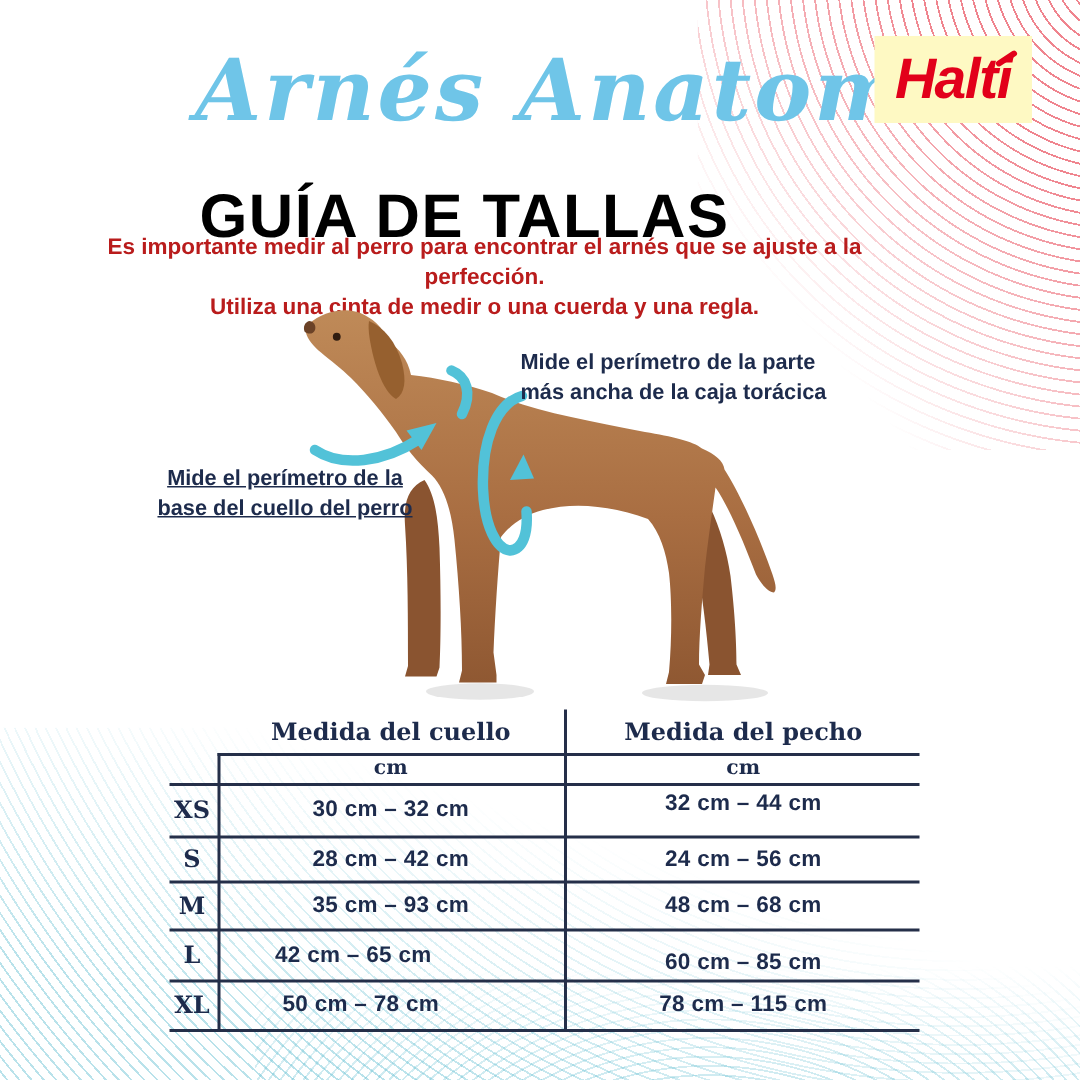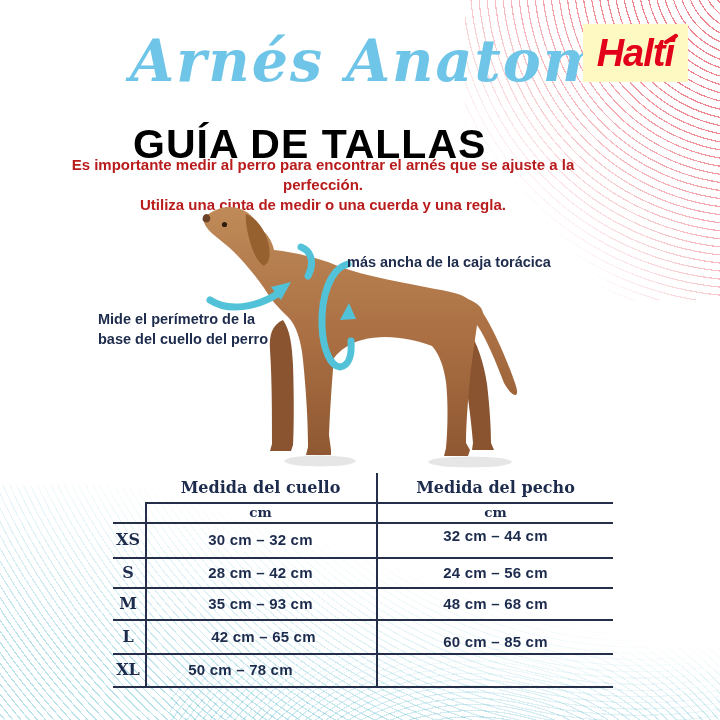--- a/index.html
+++ b/index.html
@@ -32,21 +32,21 @@
     font-family:"DejaVu Serif",serif;font-style:italic;font-weight:700;
     font-size:57px;line-height:1.15;letter-spacing:2px;color:#6fc5e8;white-space:nowrap;}
   .main-title{position:absolute;left:133px;top:97px;z-index:2;
     font-size:41px;font-weight:700;letter-spacing:1px;color:#000000;white-space:nowrap;margin-top:24px;}
   .intro{position:absolute;left:58px;top:155px;width:530px;z-index:2;text-align:center;
     font-size:15px;font-weight:700;line-height:20px;color:#b91c1c;}
   
   .dog-svg{position:absolute;left:150px;top:200px;width:400px;height:280px;z-index:2;}
   .note{position:absolute;z-index:3;font-size:14.5px;font-weight:600;line-height:20px;color:#1d2b4c;}
   .note-chest{left:347px;top:232px;text-align:left;}
-  .note-neck{left:98px;top:309px;width:184px;}
+  .note-neck{left:98px;top:309px;width:184px;text-align:center;text-decoration:underline;}
   
   .size-table{position:absolute;left:113px;top:473px;width:500px;height:216px;z-index:2;}
   .tl{position:absolute;background:#252f49;}
   .cell{position:absolute;display:flex;align-items:center;justify-content:center;color:#1d2b4c;text-align:center;}
   .th{font-family:"DejaVu Serif",serif;font-weight:700;font-size:16px;}
   .unit{font-family:"DejaVu Serif",serif;font-weight:700;font-size:13.5px;}
   .size{font-family:"DejaVu Serif",serif;font-weight:700;font-size:16px;}
   .val{font-size:15px;font-weight:700;letter-spacing:.2px;}
 </style>
 </head>
@@ -122,21 +122,21 @@
     <g stroke="#52c2d8" stroke-width="7" fill="none" stroke-linecap="round">
       <path d="M301,247 C311,251 315,262 308,276"></path>
       <path d="M210,300 C228,312 256,308 279,293"></path>
       <path d="M348,264 C330,269 321,296 322,326 C323,351 331,366 340,367 C349,366 352,355 351,341"></path>
     </g>
     <polygon points="291,282 281,300 271,287" fill="#52c2d8"></polygon>
     <polygon points="349,303 340,320 356,319" fill="#52c2d8"></polygon>
   </svg>
 
   <div class="note note-chest">
-    <br>
+    <span>Mide el perímetro de la parte</span><br>
     <span>más ancha de la caja torácica</span>
   </div>
   <div class="note note-neck">
     <span>Mide el perímetro de la</span><br>
     <span>base del cuello del perro</span>
   </div>
 
   <div class="size-table">
 
     <div class="tl" style="left:32px;top:29px;width:468px;height:2px"></div>
@@ -160,20 +160,21 @@
 
     <div class="cell size" style="left:0;top:84px;width:30px;height:30px">S</div>
     <div class="cell val" style="left:32px;top:84px;width:231px;height:30px">28 cm – 42 cm</div>
     <div class="cell val" style="left:265px;top:84px;width:235px;height:30px">24 cm – 56 cm</div>
 
     <div class="cell size" style="left:0;top:114px;width:30px;height:32px">M</div>
     <div class="cell val" style="left:32px;top:114px;width:231px;height:32px">35 cm – 93 cm</div>
     <div class="cell val" style="left:265px;top:114px;width:235px;height:32px">48 cm – 68 cm</div>
 
     <div class="cell size" style="left:0;top:146px;width:30px;height:34px">L</div>
-    <div class="cell val" style="left:48px;top:146px;width:205px;height:34px">42 cm – 65 cm</div>
+    <div class="cell val" style="left:20px;top:146px;width:205px;height:34px">42 cm – 65 cm</div>
     <div class="cell val" style="left:265px;top:146px;width:235px;height:44px">60 cm – 85 cm</div>
 
     <div class="cell size" style="left:0;top:180px;width:30px;height:33px">XL</div>
     <div class="cell val" style="left:32px;top:180px;width:191px;height:33px">50 cm – 78 cm</div>
+    <div class="cell val" style="left:265px;top:180px;width:235px;height:33px">78 cm – 115 cm</div>
   </div>
 
 </div>
 
 </body></html>

